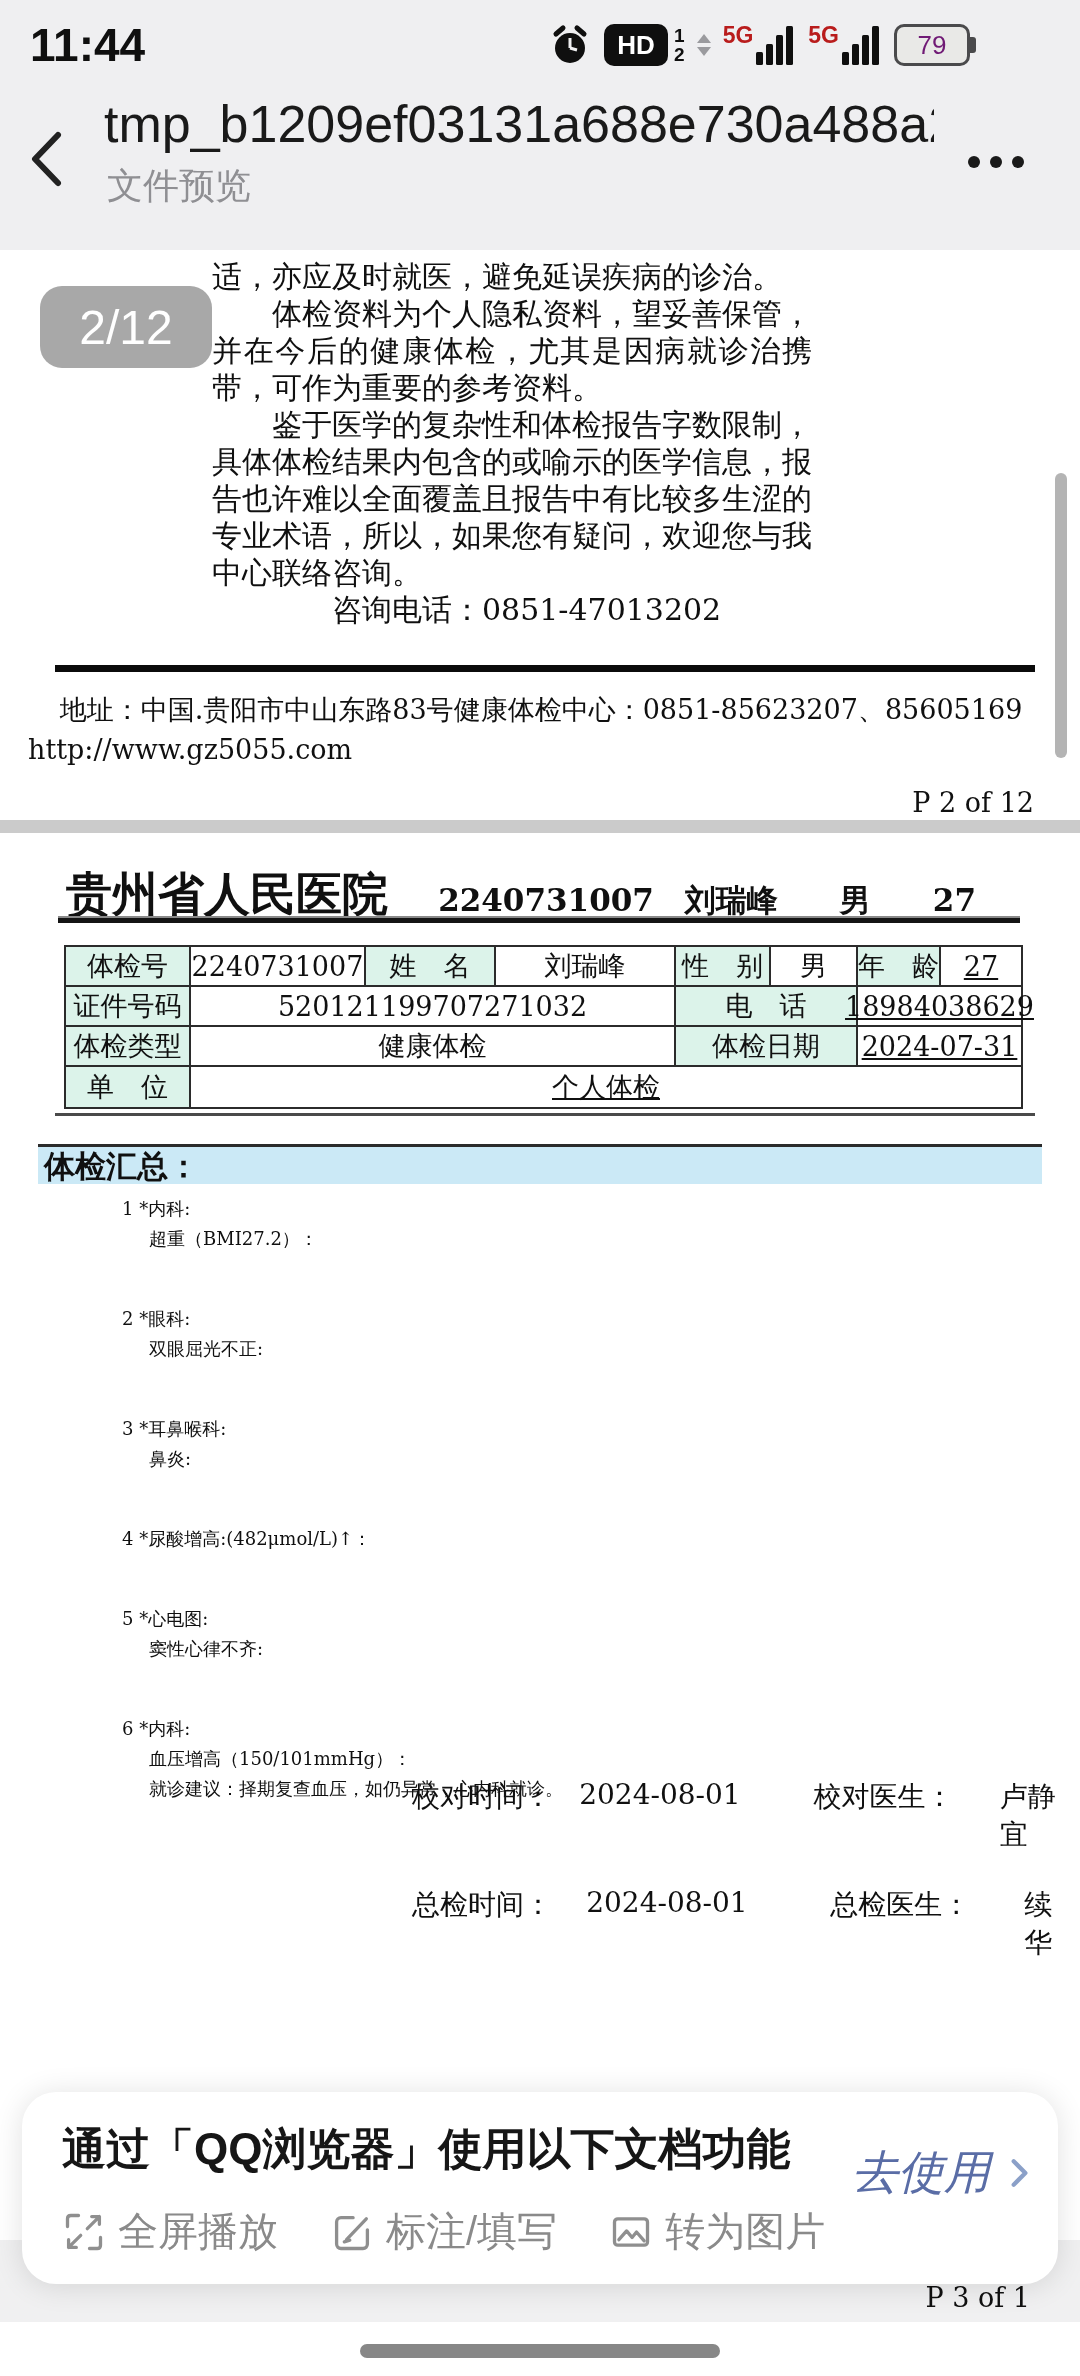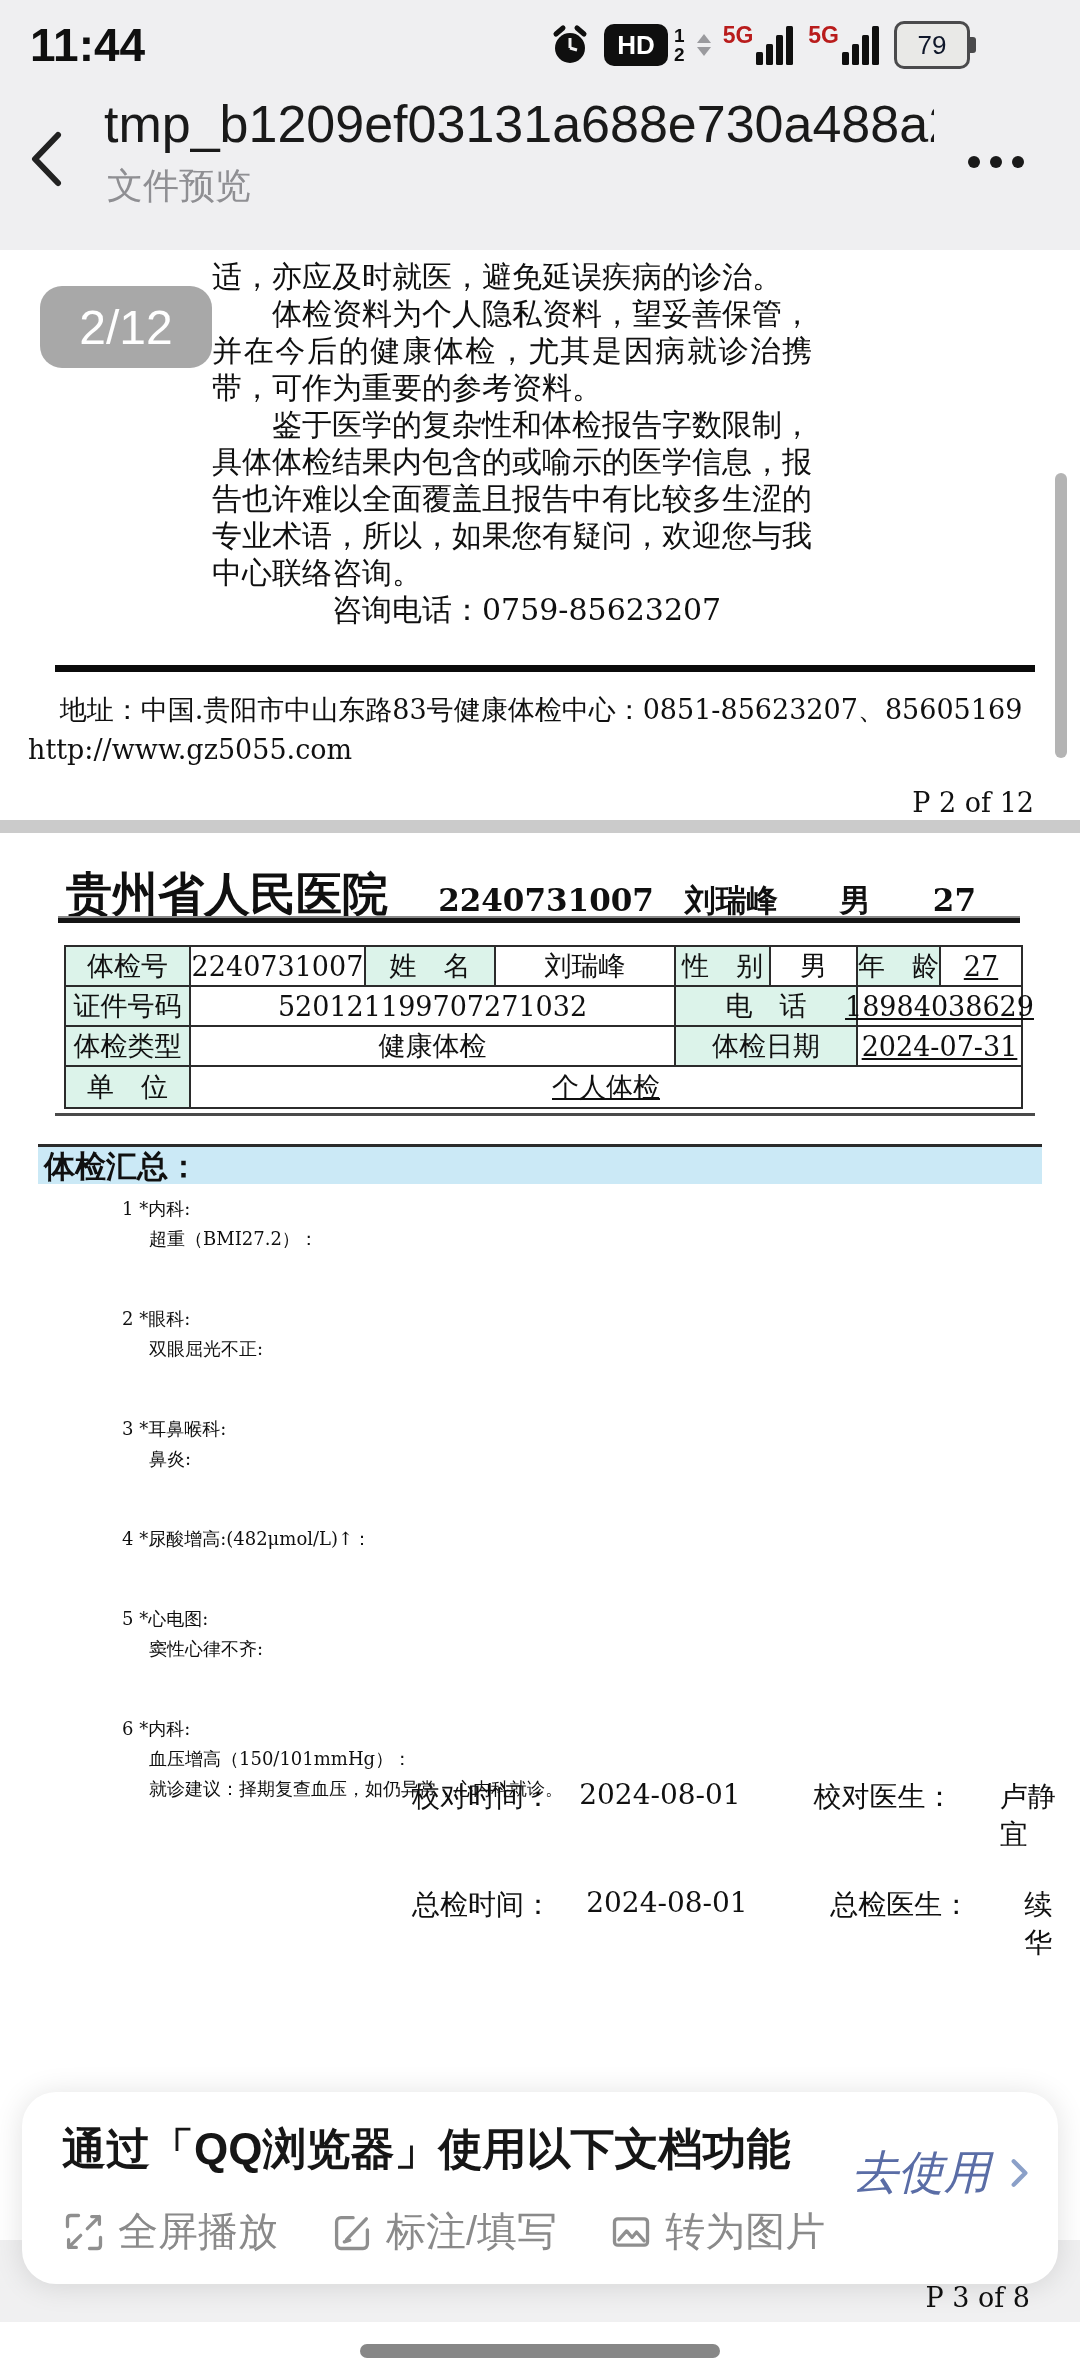--- a/index.html
+++ b/index.html
@@ -13,22 +13,22 @@
   .status-icons { position:absolute; right:104px; top:20px; height:50px; display:flex; align-items:center; gap:12px; }
   .hd-badge { width:64px; height:42px; background:#0f0f0f; border-radius:10px; color:#fff;
               display:flex; align-items:center; justify-content:center; font-size:26px; font-weight:700; }
   .sim-col { display:flex; flex-direction:column; line-height:19px; font-size:19px; font-weight:700; color:#0f0f0f; margin-left:-6px;}
   .updown { display:flex; flex-direction:column; gap:4px; align-items:center; }
   .tri-up { width:0; height:0; border-left:7px solid transparent; border-right:7px solid transparent; border-bottom:9px solid #9a9a9e; }
   .tri-dn { width:0; height:0; border-left:7px solid transparent; border-right:7px solid transparent; border-top:9px solid #9a9a9e; }
   .net { display:flex; align-items:flex-start; gap:3px; }
   .net-label { font-size:23px; font-weight:700; color:#b91c1c; line-height:22px; }
   .battery { display:flex; align-items:center; }
-  .battery-body { width:76px; height:48px; border:3px solid #4a4a4c; border-radius:10px; background:#e9e9e7;
-                  display:flex; align-items:center; justify-content:center; font-size:26px; color:#0f172a; }
+  .battery-body { width:76px; height:42px; border:3px solid #4a4a4c; border-radius:10px; background:#e9e9e7;
+                  display:flex; align-items:center; justify-content:center; font-size:26px; color:#701a75; }
   .battery-nub { width:6px; height:16px; background:#4a4a4c; border-radius:0 3px 3px 0; }
 
   .back-btn { position:absolute; left:26px; top:130px; width:40px; height:58px; }
   .nav-title { position:absolute; left:104px; top:94px; width:830px; font-size:52px; color:#1a1a1a;
                white-space:nowrap; overflow:hidden; }
   .nav-sub { position:absolute; left:107px; top:162px; font-size:36px; color:#8f8f93; }
   .more-btn { position:absolute; right:56px; top:156px; display:flex; gap:10px; }
   .dot { width:12px; height:12px; border-radius:50%; background:#1a1a1a; }
 
   
@@ -153,21 +153,21 @@
         <div class="dot"></div>
     </div>
   </div>
 
   <div class="doc">
 
     <div class="p2text serif">
       <p>适，亦应及时就医，避免延误疾病的诊治。</p>
       <p class="ind2">体检资料为个人隐私资料，望妥善保管，并在今后的健康体检，尤其是因病就诊治携带，可作为重要的参考资料。</p>
       <p class="ind2">鉴于医学的复杂性和体检报告字数限制，具体体检结果内包含的或喻示的医学信息，报告也许难以全面覆盖且报告中有比较多生涩的专业术语，所以，如果您有疑问，欢迎您与我中心联络咨询。</p>
-      <p class="ind4">咨询电话：0759-85623207</p>
+      <p class="ind4">咨询电话：0851-47013202</p>
     </div>
 
     <div class="page-badge">2/12</div>
 
     <div class="p2rule"></div>
     <div class="p2footer serif">
       <span>地址：中国.贵阳市中山东路83号</span>
       <span>健康体检中心：0851-85623207、85605169</span>
     </div>
     <div class="p2url serif">http://www.gz5055.com</div>
@@ -244,21 +244,21 @@
       </div>
       <div class="srow">
         <span class="a">总检时间：</span>
         <span class="b">2024-08-01</span>
         <span class="c">总检医生：</span>
         <span class="d">续华</span>
       </div>
     </div>
 
     <div class="graymask"></div>
-    <div class="p3pagenum serif">P 3 of 8</div>
+    <div class="p3pagenum serif">P 3 of 1</div>
   </div>
 
   <div class="scrollbar"></div>
 
   <div class="promo-card">
     <div class="promo-title">通过「QQ浏览器」使用以下文档功能</div>
     <div class="promo-action">
       <span>去使用</span>
       <svg width="22" height="34" viewBox="0 0 20 32">
         <path d="M5 5 L16 16 L5 27" fill="none" stroke="#8ba0c8" stroke-width="4" stroke-linecap="round" stroke-linejoin="round"></path>

